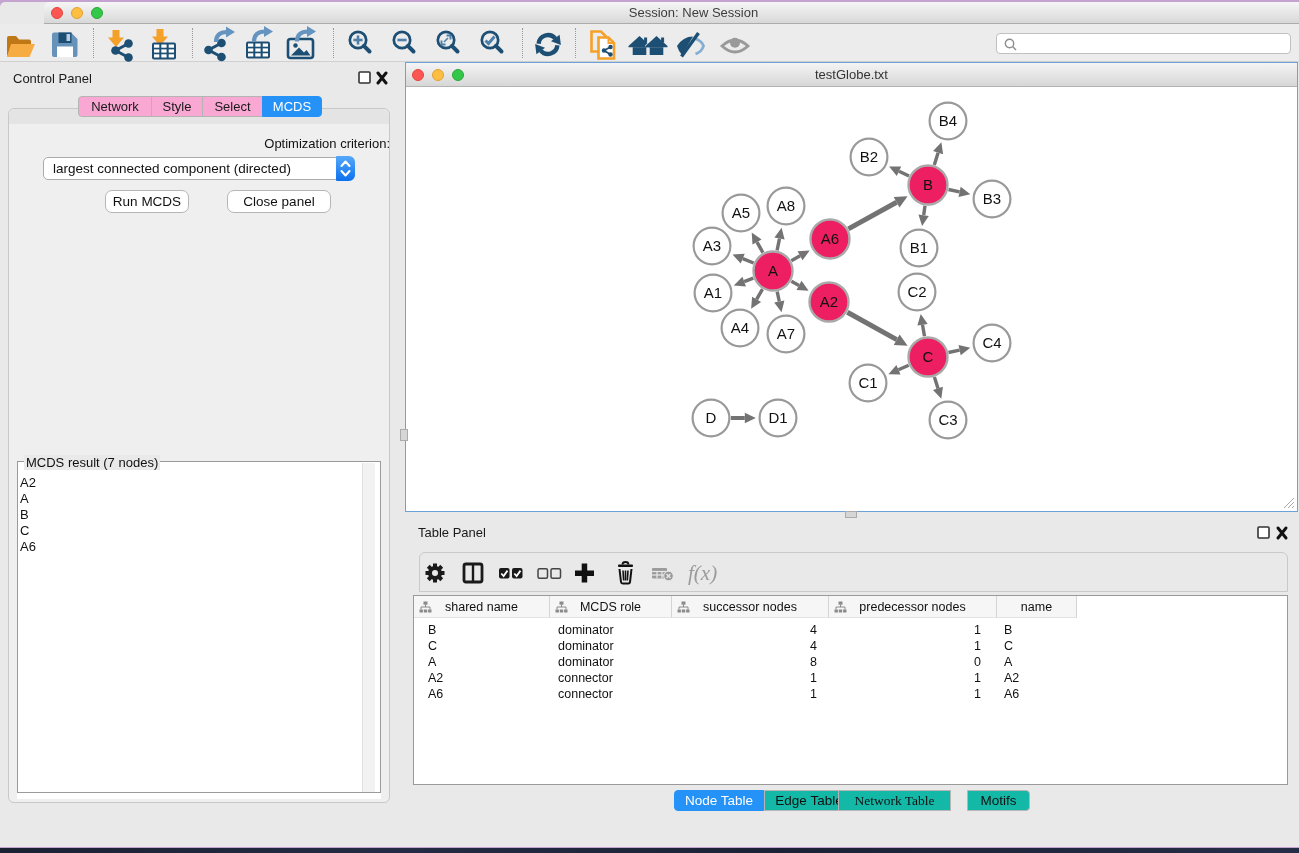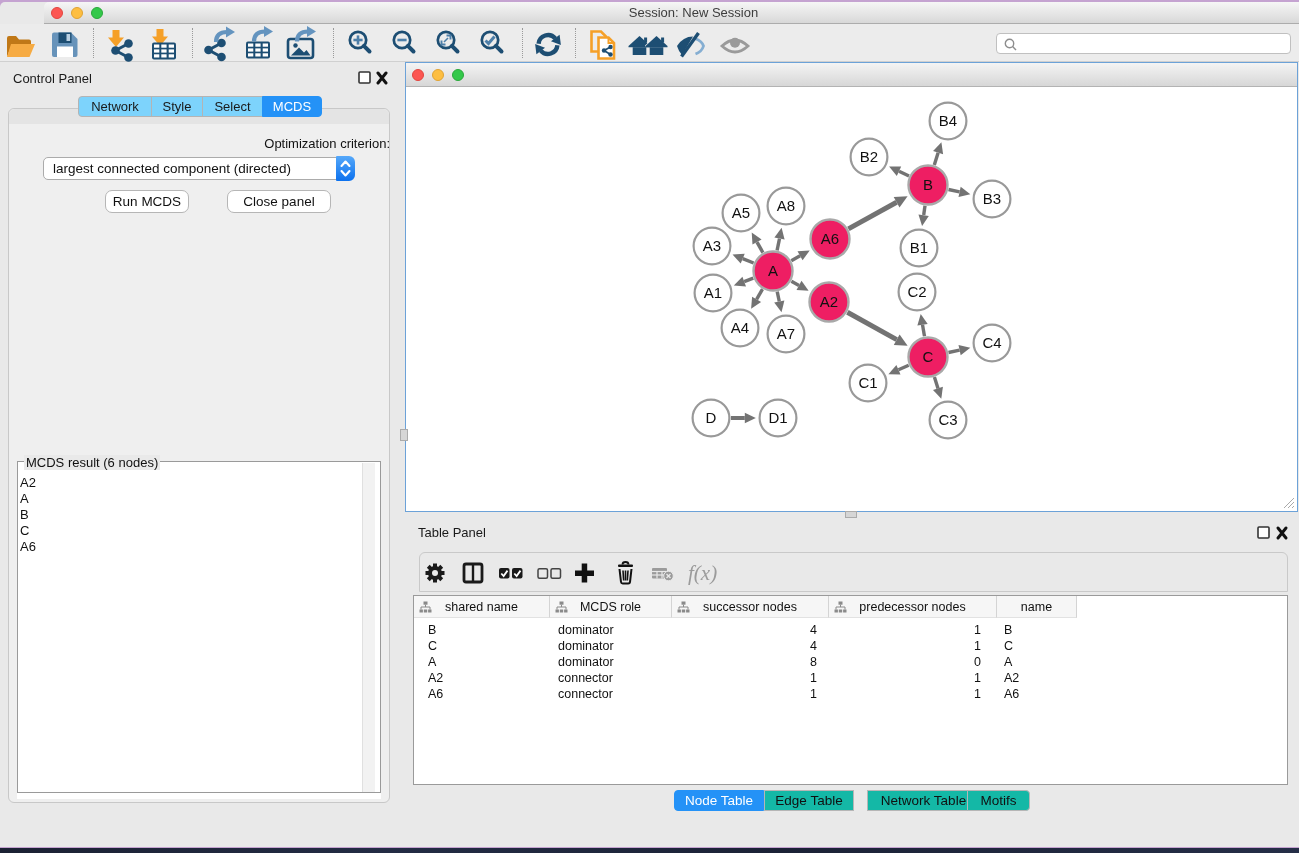--- a/index.html
+++ b/index.html
@@ -10,21 +10,21 @@
 #titlebar { position:absolute; left:0; top:2px; width:100%; height:22px; background:linear-gradient(#f6f6f6,#d8d8d8); border-bottom:1px solid #acacac; border-radius:5px 5px 0 0;margin-left:44px; }
 .tl { position:absolute; top:5px; width:12px; height:12px; border-radius:50%; }
 #titletext { position:absolute; top:3px; width:100%; text-align:center; font-size:13px; color:#3d3d3d; }
 
 #toolbar { position:absolute; left:0; top:24px; width:100%; height:38px; background:#ececec; border-bottom:1px solid #d0d0d0; }
 .sep { position:absolute; top:4px; height:30px; width:0; border-left:1px dotted #9a9a9a; }
 #search { position:absolute; left:996px; top:9px; width:295px; height:21px; background:#fff; border:1px solid #c0c0c0; border-radius:4px; }
 
 #cpanel { position:absolute; left:0; top:62px; width:391px; height:755px; background:#e9e9e9; }
 #cp-title { position:absolute; left:13px; top:71px; font-size:13px; color:#1a1a1a; }
-.tab { position:absolute; top:96px; height:21px; z-index:2; background:#7dd3fc; border:1px solid #b4b4b4; font-size:13px; text-align:center; line-height:20px; color:#1a1a1a; }
+.tab { position:absolute; top:96px; height:21px; z-index:2; background:#f9a8d4; border:1px solid #b4b4b4; font-size:13px; text-align:center; line-height:20px; color:#1a1a1a; }
 #cp-box { position:absolute; left:8px; top:108px; width:382px; height:695px; background:#efefef; border:1px solid #c8c8c8; border-radius:6px; }
 #cp-band { position:absolute; left:9px; top:109px; width:380px; height:15px; background:#e4e4e4; border-radius:6px 6px 0 0; }
 #optlabel { position:absolute; left:8px; top:136px; width:382px; text-align:right; font-size:13px; color:#111; }
 #dropdown { position:absolute; left:43px; top:157px; width:310px; height:23px; background:#fff; border:1px solid #ababab; border-radius:5px; font-size:13.5px; color:#111; line-height:21px; padding-left:9px; }
 #ddcap { position:absolute; left:336px; top:156px; width:19px; height:25px; background:linear-gradient(#55a8fa,#0c71ee); border-radius:1px 6px 6px 1px; }
 .btn { position:absolute; top:190px; height:23px; background:#fff; border:1px solid #b6b6b6; border-radius:7px; font-size:13.5px; text-align:center; color:#111; line-height:21px; }
 
 #fieldset { position:absolute; left:17px; top:461px; width:364px; height:332px; border:1px solid #9a9a9a; background:#fff; }
 #legend { position:absolute; left:24px; top:455px; font-size:13px; color:#111; background:#e9e9e9; padding:0 2px; }
 #mcdslist { position:absolute; left:20px; top:475px; font-size:13px; color:#111; line-height:15.9px; }
@@ -175,28 +175,29 @@
 <div id="ddcap"><svg width="19" height="25" viewBox="0 0 19 25">
       <path d="M5.5 10 L9.5 5.5 L13.5 10" fill="none" stroke="#fff" stroke-width="2.1" stroke-linecap="round" stroke-linejoin="round"></path>
       <path d="M5.5 15 L9.5 19.5 L13.5 15" fill="none" stroke="#fff" stroke-width="2.1" stroke-linecap="round" stroke-linejoin="round"></path>
     </svg></div>
 <div class="btn" style="left:105px;width:84px;">Run MCDS</div>
 <div class="btn" style="left:202px;width:104px;margin-left:25px;">Close panel</div>
 <div style="position:absolute;left:17px;top:793px;width:364px;height:6px;background:#fff;"></div>
 <div id="fieldset">
     <div id="mscroll"></div>
   </div>
-<div id="legend">MCDS result (6 nodes)</div>
+<div id="legend">MCDS result (7 nodes)</div>
 <div id="mcdslist">A2<br>A<br>B<br>C<br>A6</div>
 
 <div id="netwin">
   <div id="nettitle">
     <div class="tl" style="left:6px;top:6px;background:#fc5652;border:0.5px solid #e2453f;"></div>
     <div class="tl" style="left:26px;top:6px;background:#fdbe41;border:0.5px solid #e0a333;"></div>
     <div class="tl" style="left:46px;top:6px;background:#34c84a;border:0.5px solid #2aa83b;"></div>
+    <div id="netname">testGlobe.txt</div>
   </div>
   <svg class="abs" style="left:0;top:25px" width="891" height="423" viewBox="405 87 891 423">
 <line x1="752.3" y1="277.2" x2="743.2" y2="280.6" stroke="#737373" stroke-width="3.4"></line>
 <polygon points="732.8,284.4 741.4,275.7 745.0,285.5" fill="#737373"></polygon>
 <line x1="752.6" y1="262.0" x2="741.7" y2="257.6" stroke="#737373" stroke-width="3.4"></line>
 <polygon points="731.5,253.4 743.7,252.8 739.7,262.4" fill="#737373"></polygon>
 <line x1="761.5" y1="288.2" x2="755.6" y2="298.3" stroke="#737373" stroke-width="3.4"></line>
 <polygon points="750.1,307.8 751.1,295.7 760.1,300.9" fill="#737373"></polygon>
 <line x1="761.9" y1="251.6" x2="756.0" y2="241.1" stroke="#737373" stroke-width="3.4"></line>
 <polygon points="750.7,231.4 760.6,238.6 751.5,243.6" fill="#737373"></polygon>
@@ -372,21 +373,21 @@
 <div class="row" style="left:415px;top:75px;width:152px;text-align:right;">1</div>
 <div class="row" style="left:590px;top:75px;">A2</div>
 <div class="row" style="left:14px;top:91px;">A6</div>
 <div class="row" style="left:144px;top:91px;">connector</div>
 <div class="row" style="left:258px;top:91px;width:145px;text-align:right;">1</div>
 <div class="row" style="left:415px;top:91px;width:152px;text-align:right;">1</div>
 <div class="row" style="left:590px;top:91px;">A6</div>
   </div>
   <div class="btab" style="left:283px;width:90px;background:#2492f7;border-color:#2492f7;color:#fff;border-radius:4px 0 0 4px;">Node Table</div>
   <div class="btab" style="left:373px;width:90px;">Edge Table</div>
-  <div class="btab" style="left:476px;width:113px;">Network Table</div>
+  <div class="btab" style="left:447px;width:113px;font-family:Liberation Serif, serif;">Network Table</div>
   <div class="btab" style="left:576px;width:63px;border-radius:0 4px 4px 0;">Motifs</div>
 </div>
 
 <div style="position:absolute;left:400px;top:429px;width:8px;height:12px;background:#d6d6d6;border:1px solid #ababab;"></div>
 <div style="position:absolute;left:845px;top:511px;width:12px;height:7px;background:#d6d6d6;border:1px solid #ababab;"></div>
 <div id="statusbar">
   <div style="position:absolute;left:9px;top:7px;width:27px;height:19px;background:#fff;border:1px solid #a9a9a9;border-radius:2px;">
     <svg width="16" height="13" style="position:absolute;left:5px;top:2px" viewBox="0 0 16 14">
         <rect x="0" y="1" width="2.5" height="2.5" fill="#222"></rect>
         <rect x="5" y="1" width="11" height="2.5" fill="#222"></rect>

